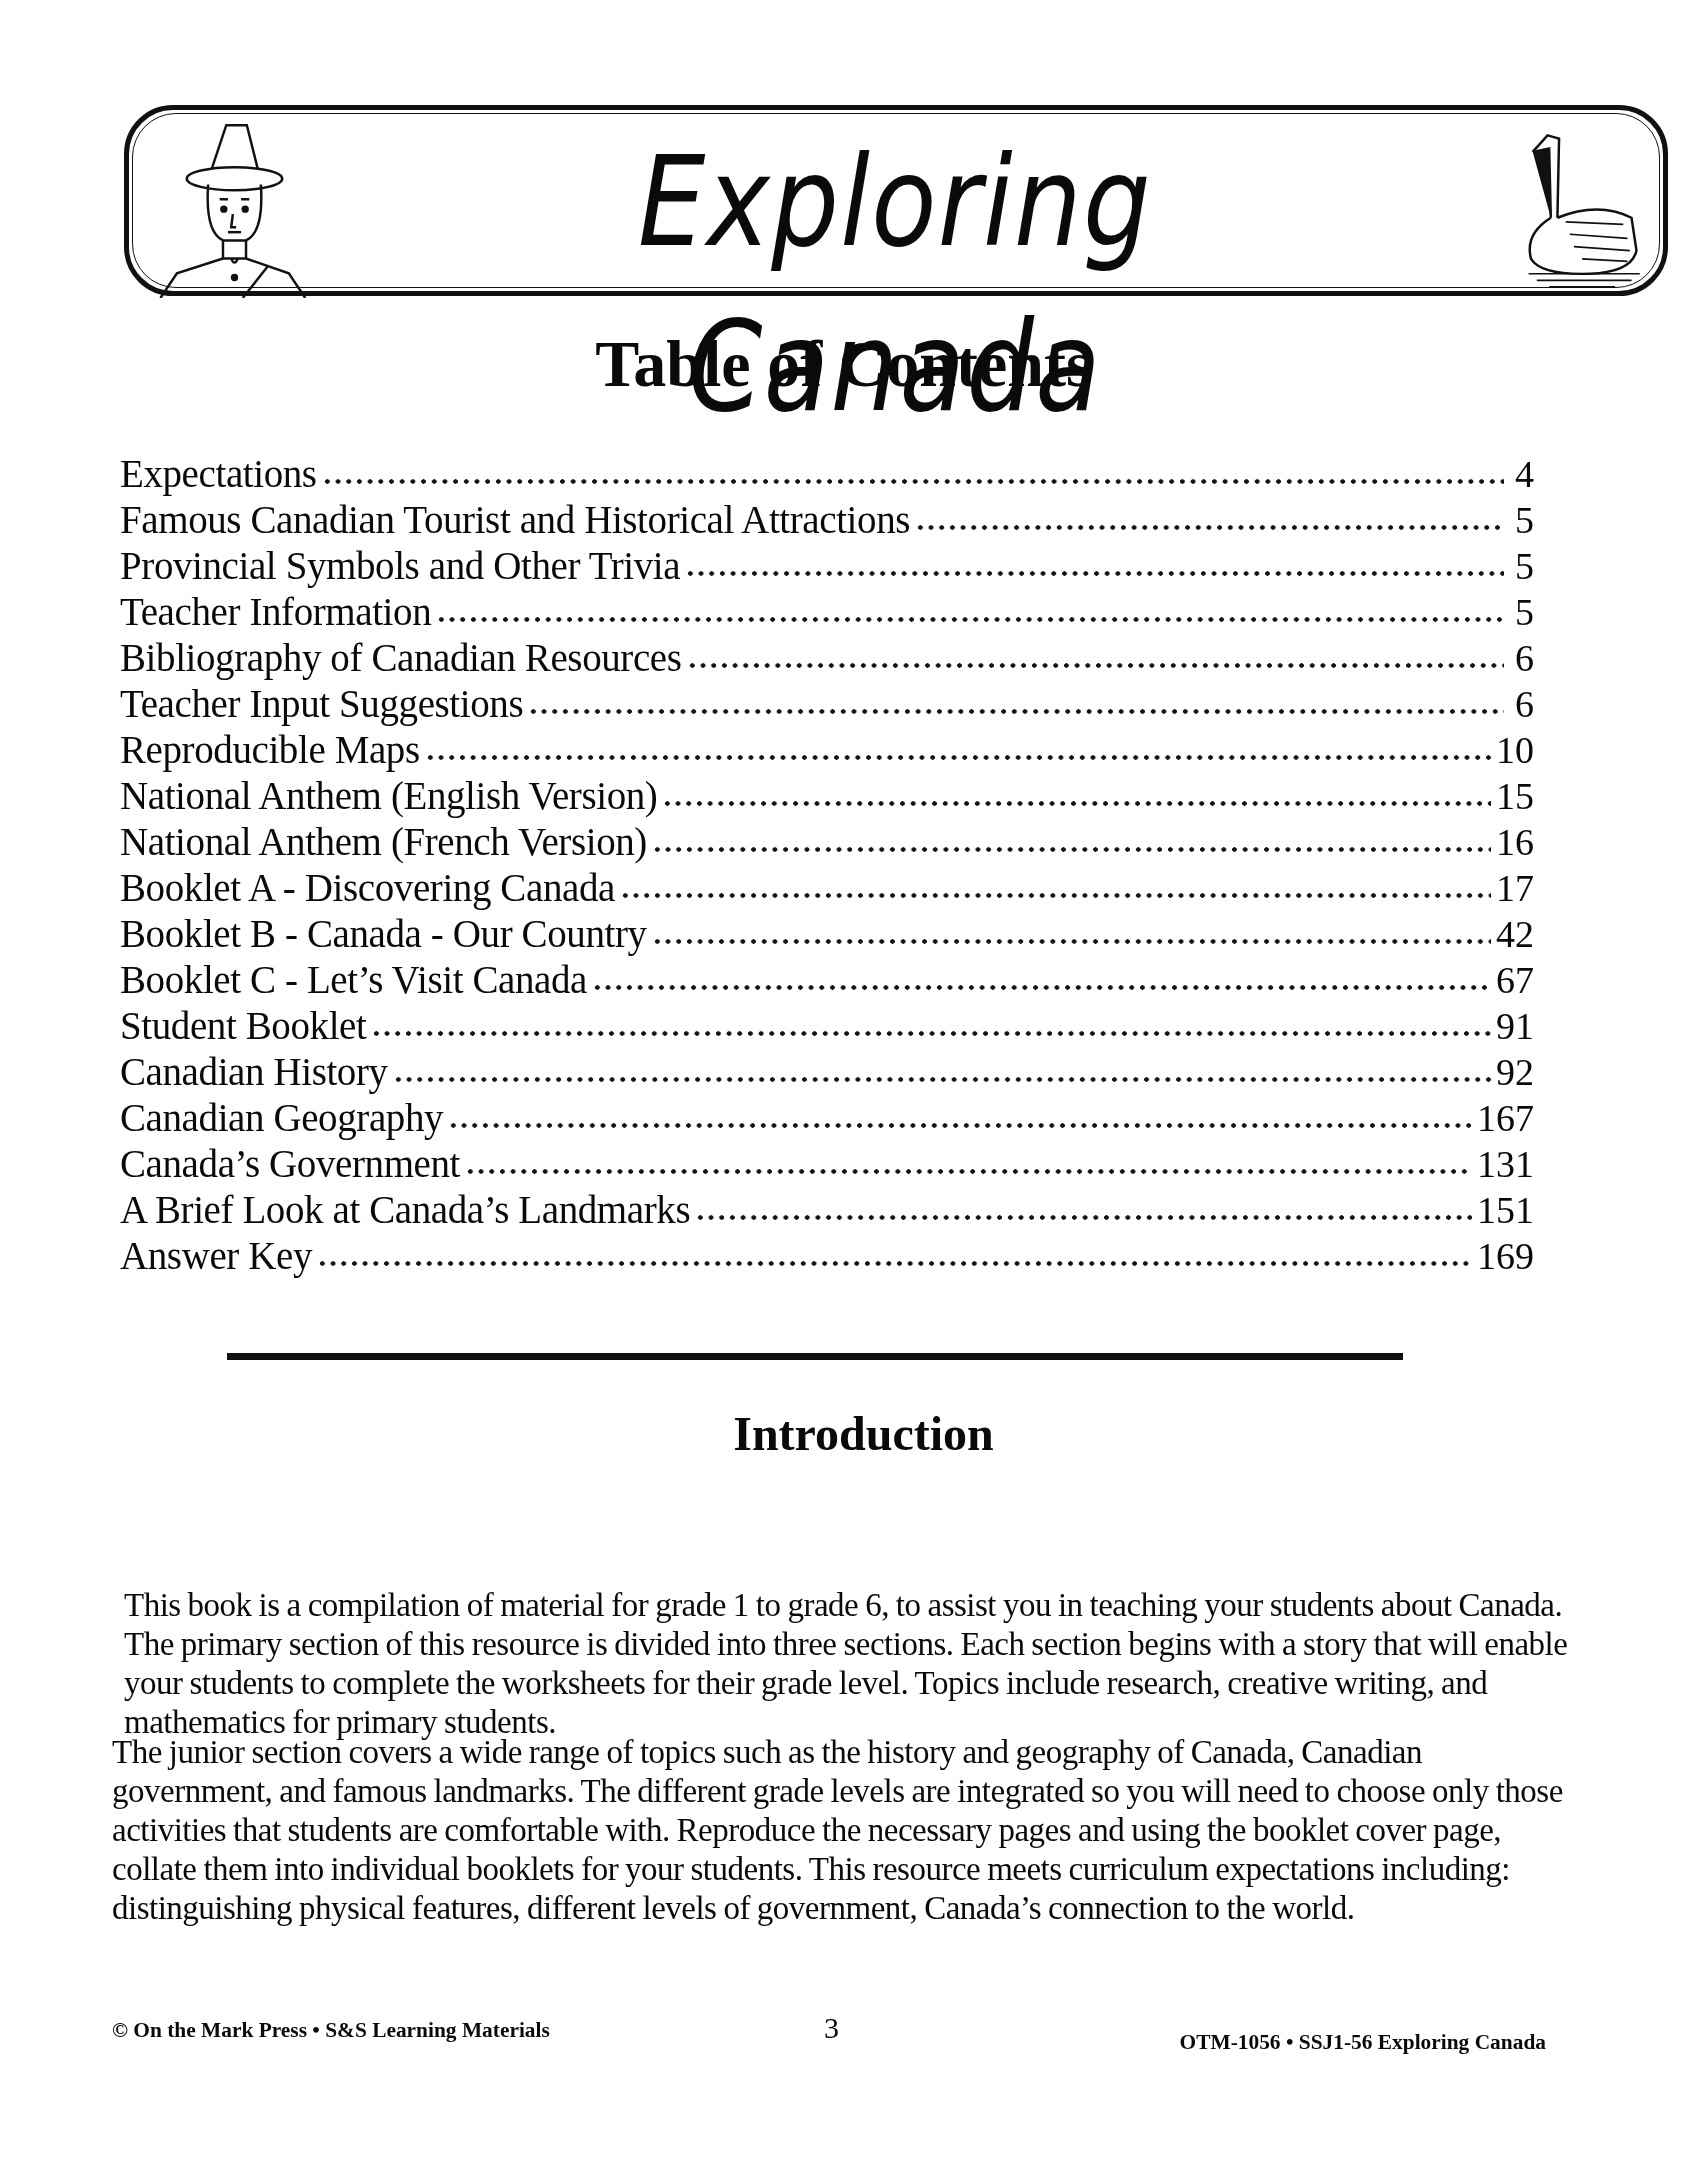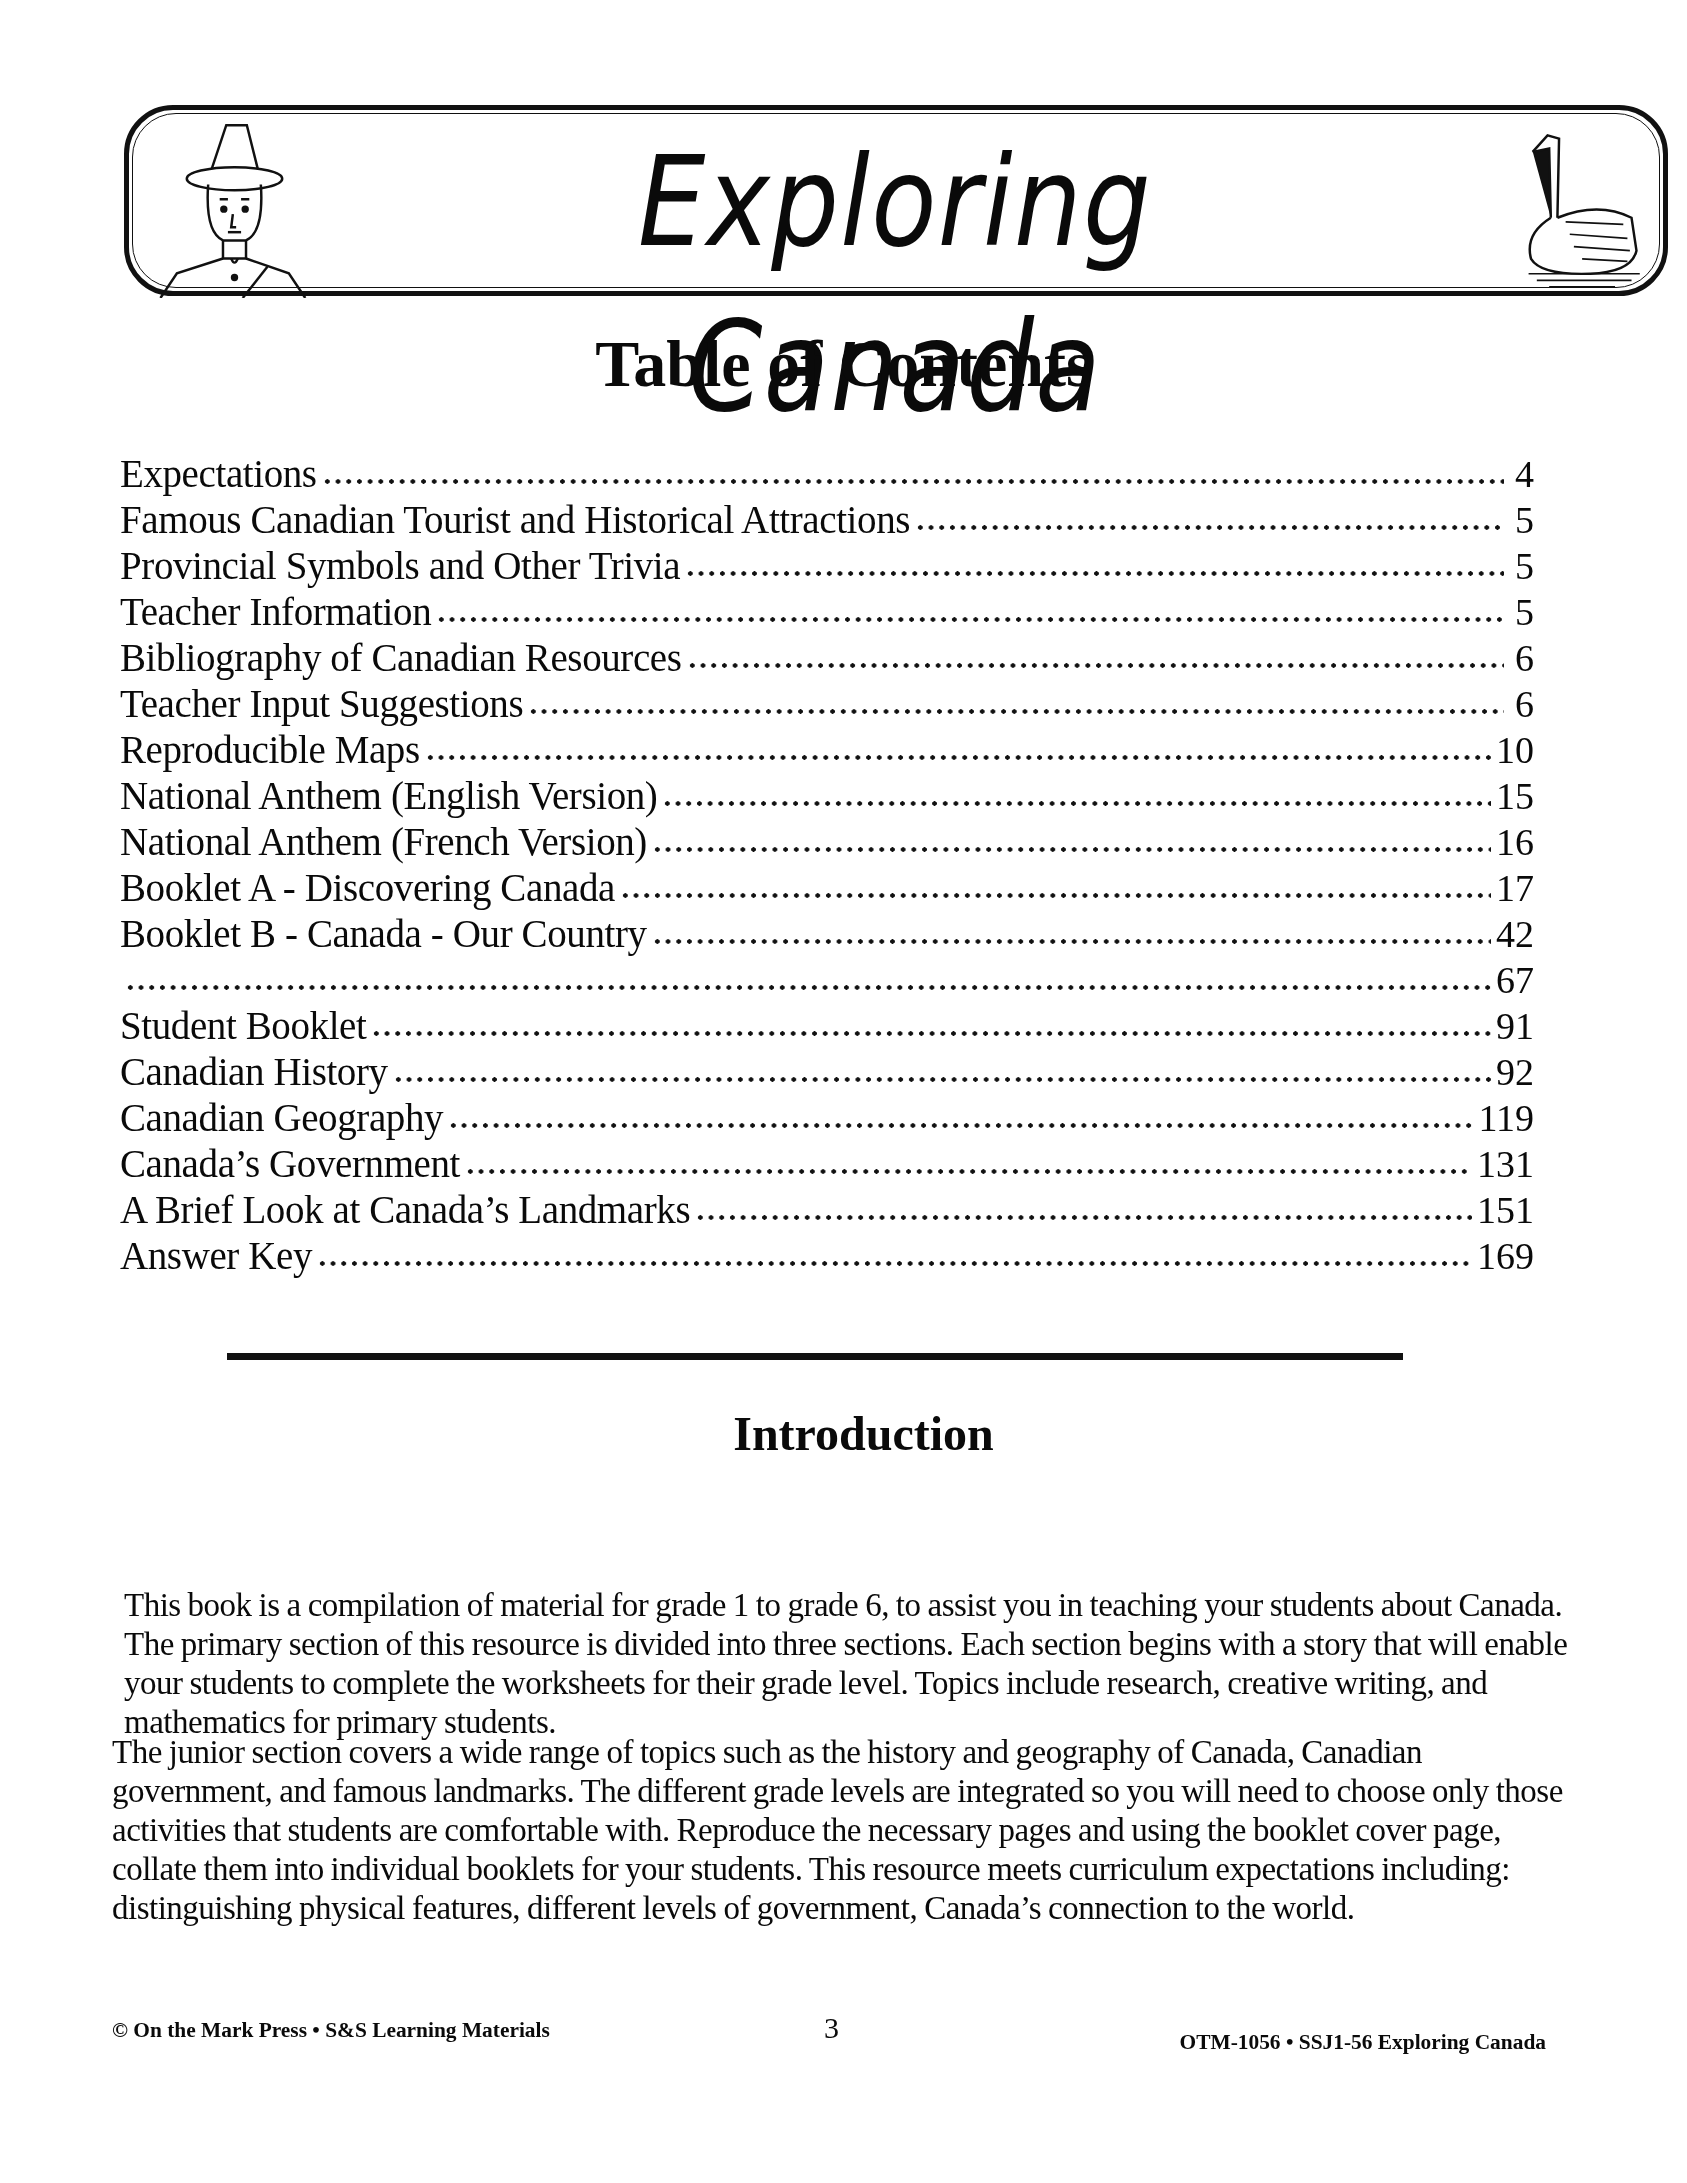--- a/index.html
+++ b/index.html
@@ -145,37 +145,38 @@
       <span class="toc-label">Booklet A - Discovering Canada</span>
       <span class="toc-dots"></span>
       <span class="toc-page">17</span>
     </div>
   <div class="toc-row">
       <span class="toc-label">Booklet B - Canada - Our Country</span>
       <span class="toc-dots"></span>
       <span class="toc-page">42</span>
     </div>
   <div class="toc-row">
+      <span class="toc-label">Booklet C - Let’s Visit Canada</span>
       <span class="toc-dots"></span>
       <span class="toc-page">67</span>
     </div>
   <div class="toc-row">
       <span class="toc-label">Student Booklet</span>
       <span class="toc-dots"></span>
       <span class="toc-page">91</span>
     </div>
   <div class="toc-row">
       <span class="toc-label">Canadian History</span>
       <span class="toc-dots"></span>
       <span class="toc-page">92</span>
     </div>
   <div class="toc-row">
       <span class="toc-label">Canadian Geography</span>
       <span class="toc-dots"></span>
-      <span class="toc-page">119</span>
+      <span class="toc-page">167</span>
     </div>
   <div class="toc-row">
       <span class="toc-label">Canada’s Government</span>
       <span class="toc-dots"></span>
       <span class="toc-page">131</span>
     </div>
   <div class="toc-row">
       <span class="toc-label">A Brief Look at Canada’s Landmarks</span>
       <span class="toc-dots"></span>
       <span class="toc-page">151</span>

